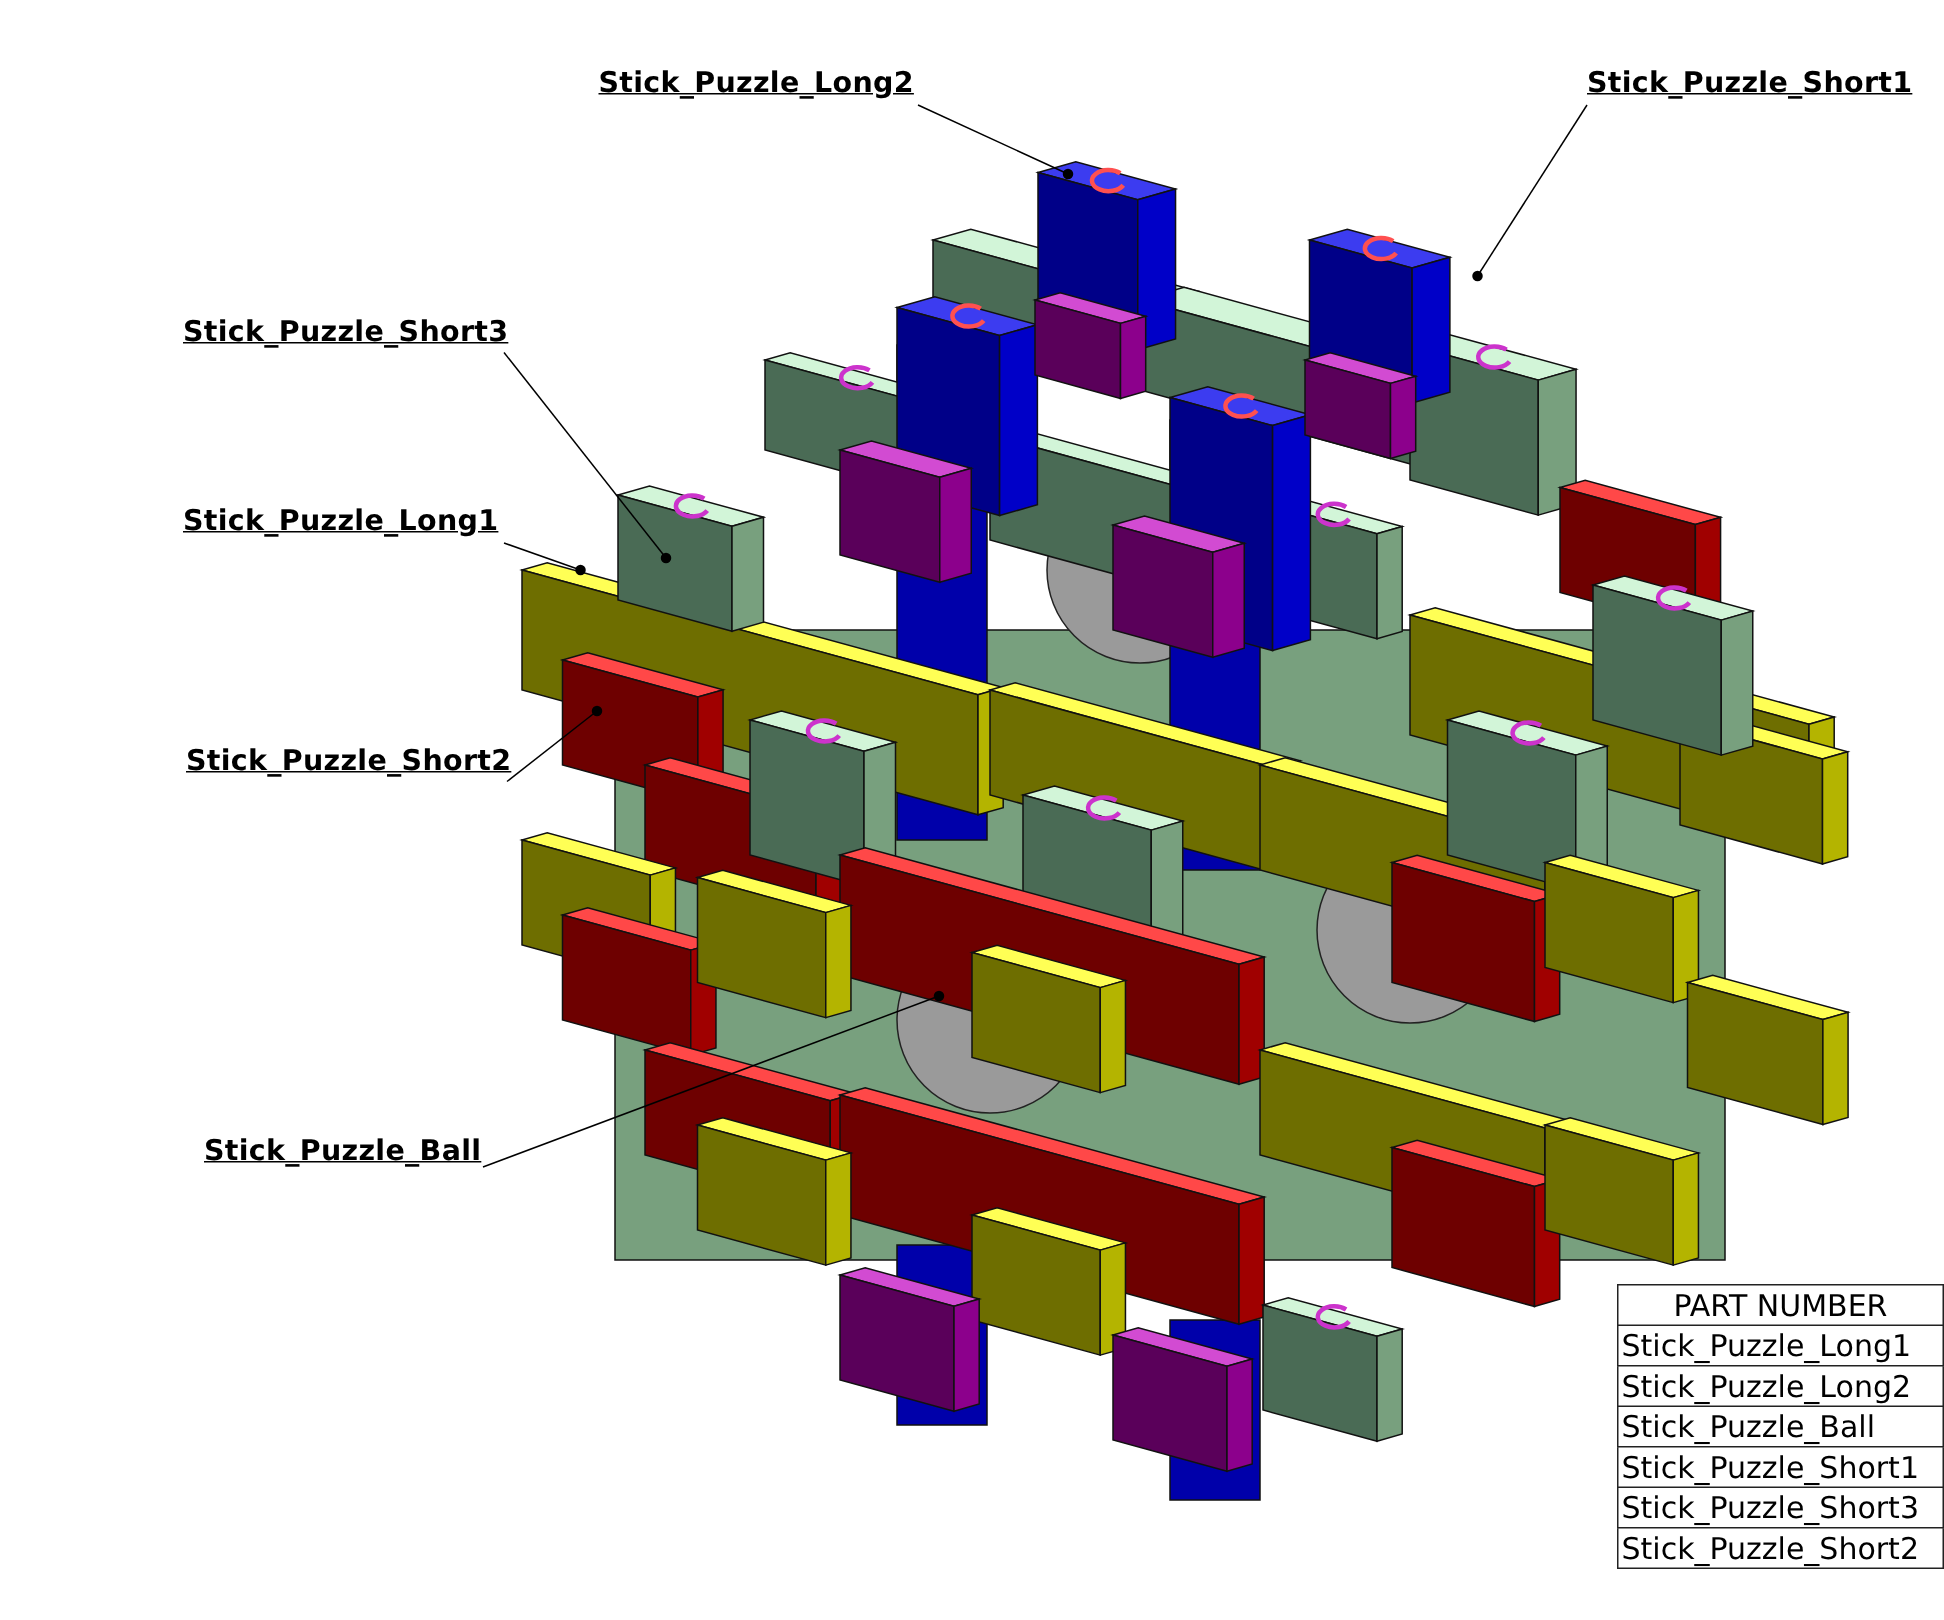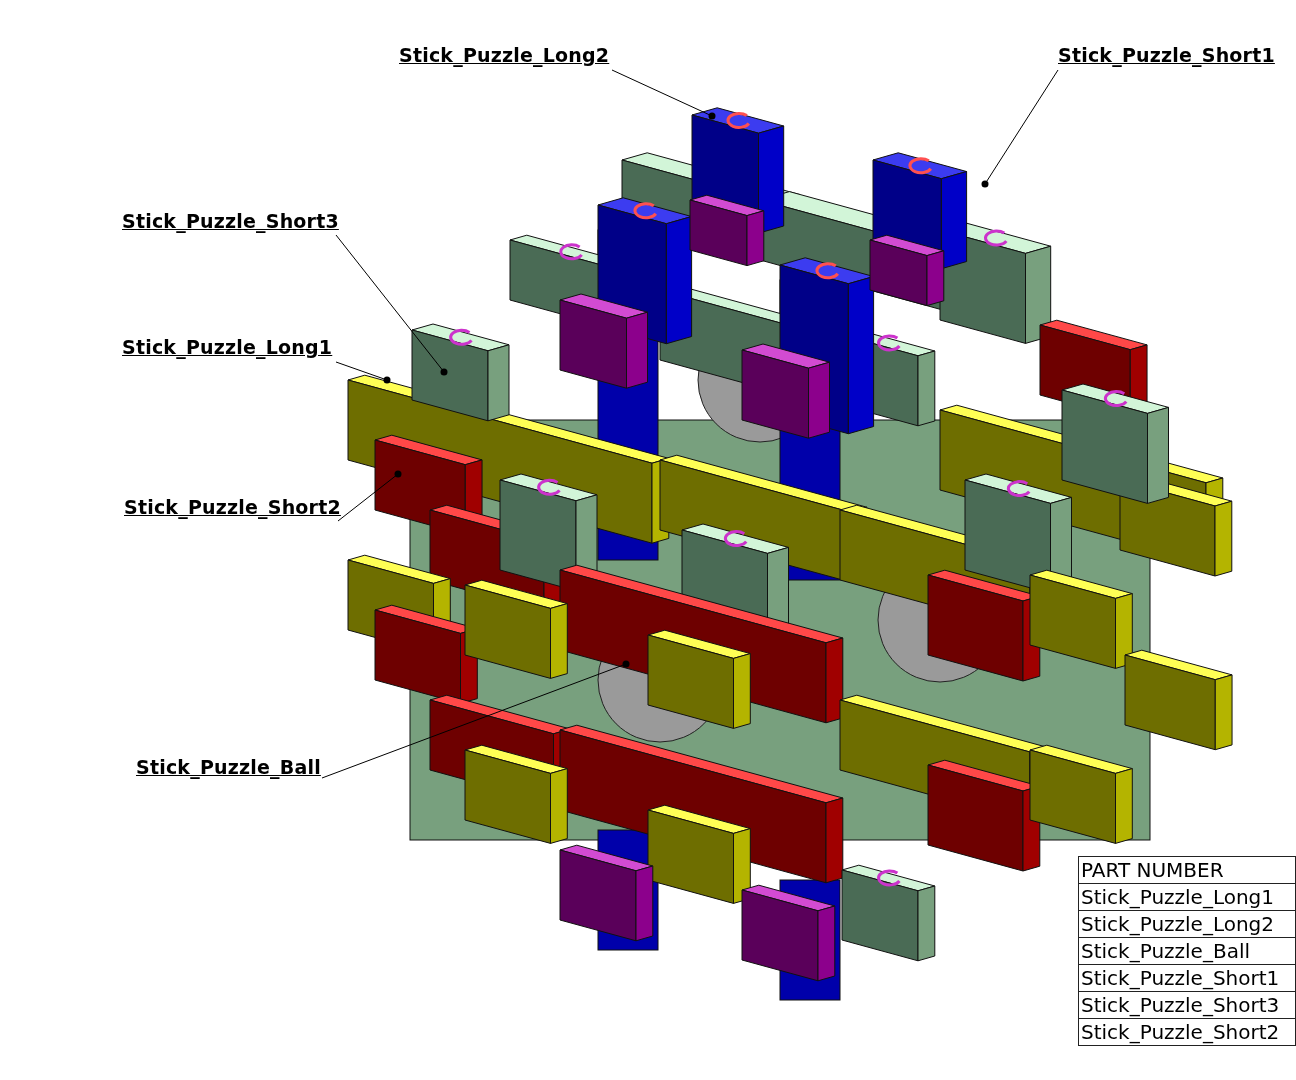--- a/index.html
+++ b/index.html
@@ -1,21 +1,21 @@
 <!DOCTYPE html>
 <html><head>
 <meta charset="utf-8">
 <style>
   html,body{margin:0;padding:0;background:#ffffff;}
   body{width:1296px;height:1080px;position:relative;overflow:hidden;font-family:"DejaVu Sans",sans-serif;}
   #scene{position:absolute;left:0;top:0;}
   .callout{position:absolute;font-family:"DejaVu Sans",sans-serif;font-weight:bold;font-size:19px;color:#000;text-decoration:underline;white-space:nowrap;letter-spacing:0.2px;}
   #bom{position:absolute;left:1078px;top:856px;width:218px;border-collapse:collapse;font-family:"DejaVu Sans",sans-serif;font-size:20px;background:#fff;}
   #bom td,#bom th{border:1px solid #222;padding:0 2px;height:26px;line-height:26px;font-weight:normal;white-space:nowrap;overflow:hidden;}
-  #bom th{text-align:left;margin-top:20px;}
+  #bom th{text-align:center;margin-top:20px;}
   #bom td{text-align:left;}
 </style>
 </head>
 <body>
 
 <svg id="scene" width="1296" height="1080" viewBox="0 0 1296 1080">
     <rect x="410" y="420" width="740" height="420" fill="#78a07e" stroke="#111"></rect>
     <circle cx="760" cy="380" r="62" fill="#9a9a9a" stroke="#222"></circle>
     <circle cx="940" cy="620" r="62" fill="#9a9a9a" stroke="#222"></circle>
     <circle cx="660" cy="680" r="62" fill="#9a9a9a" stroke="#222"></circle>

